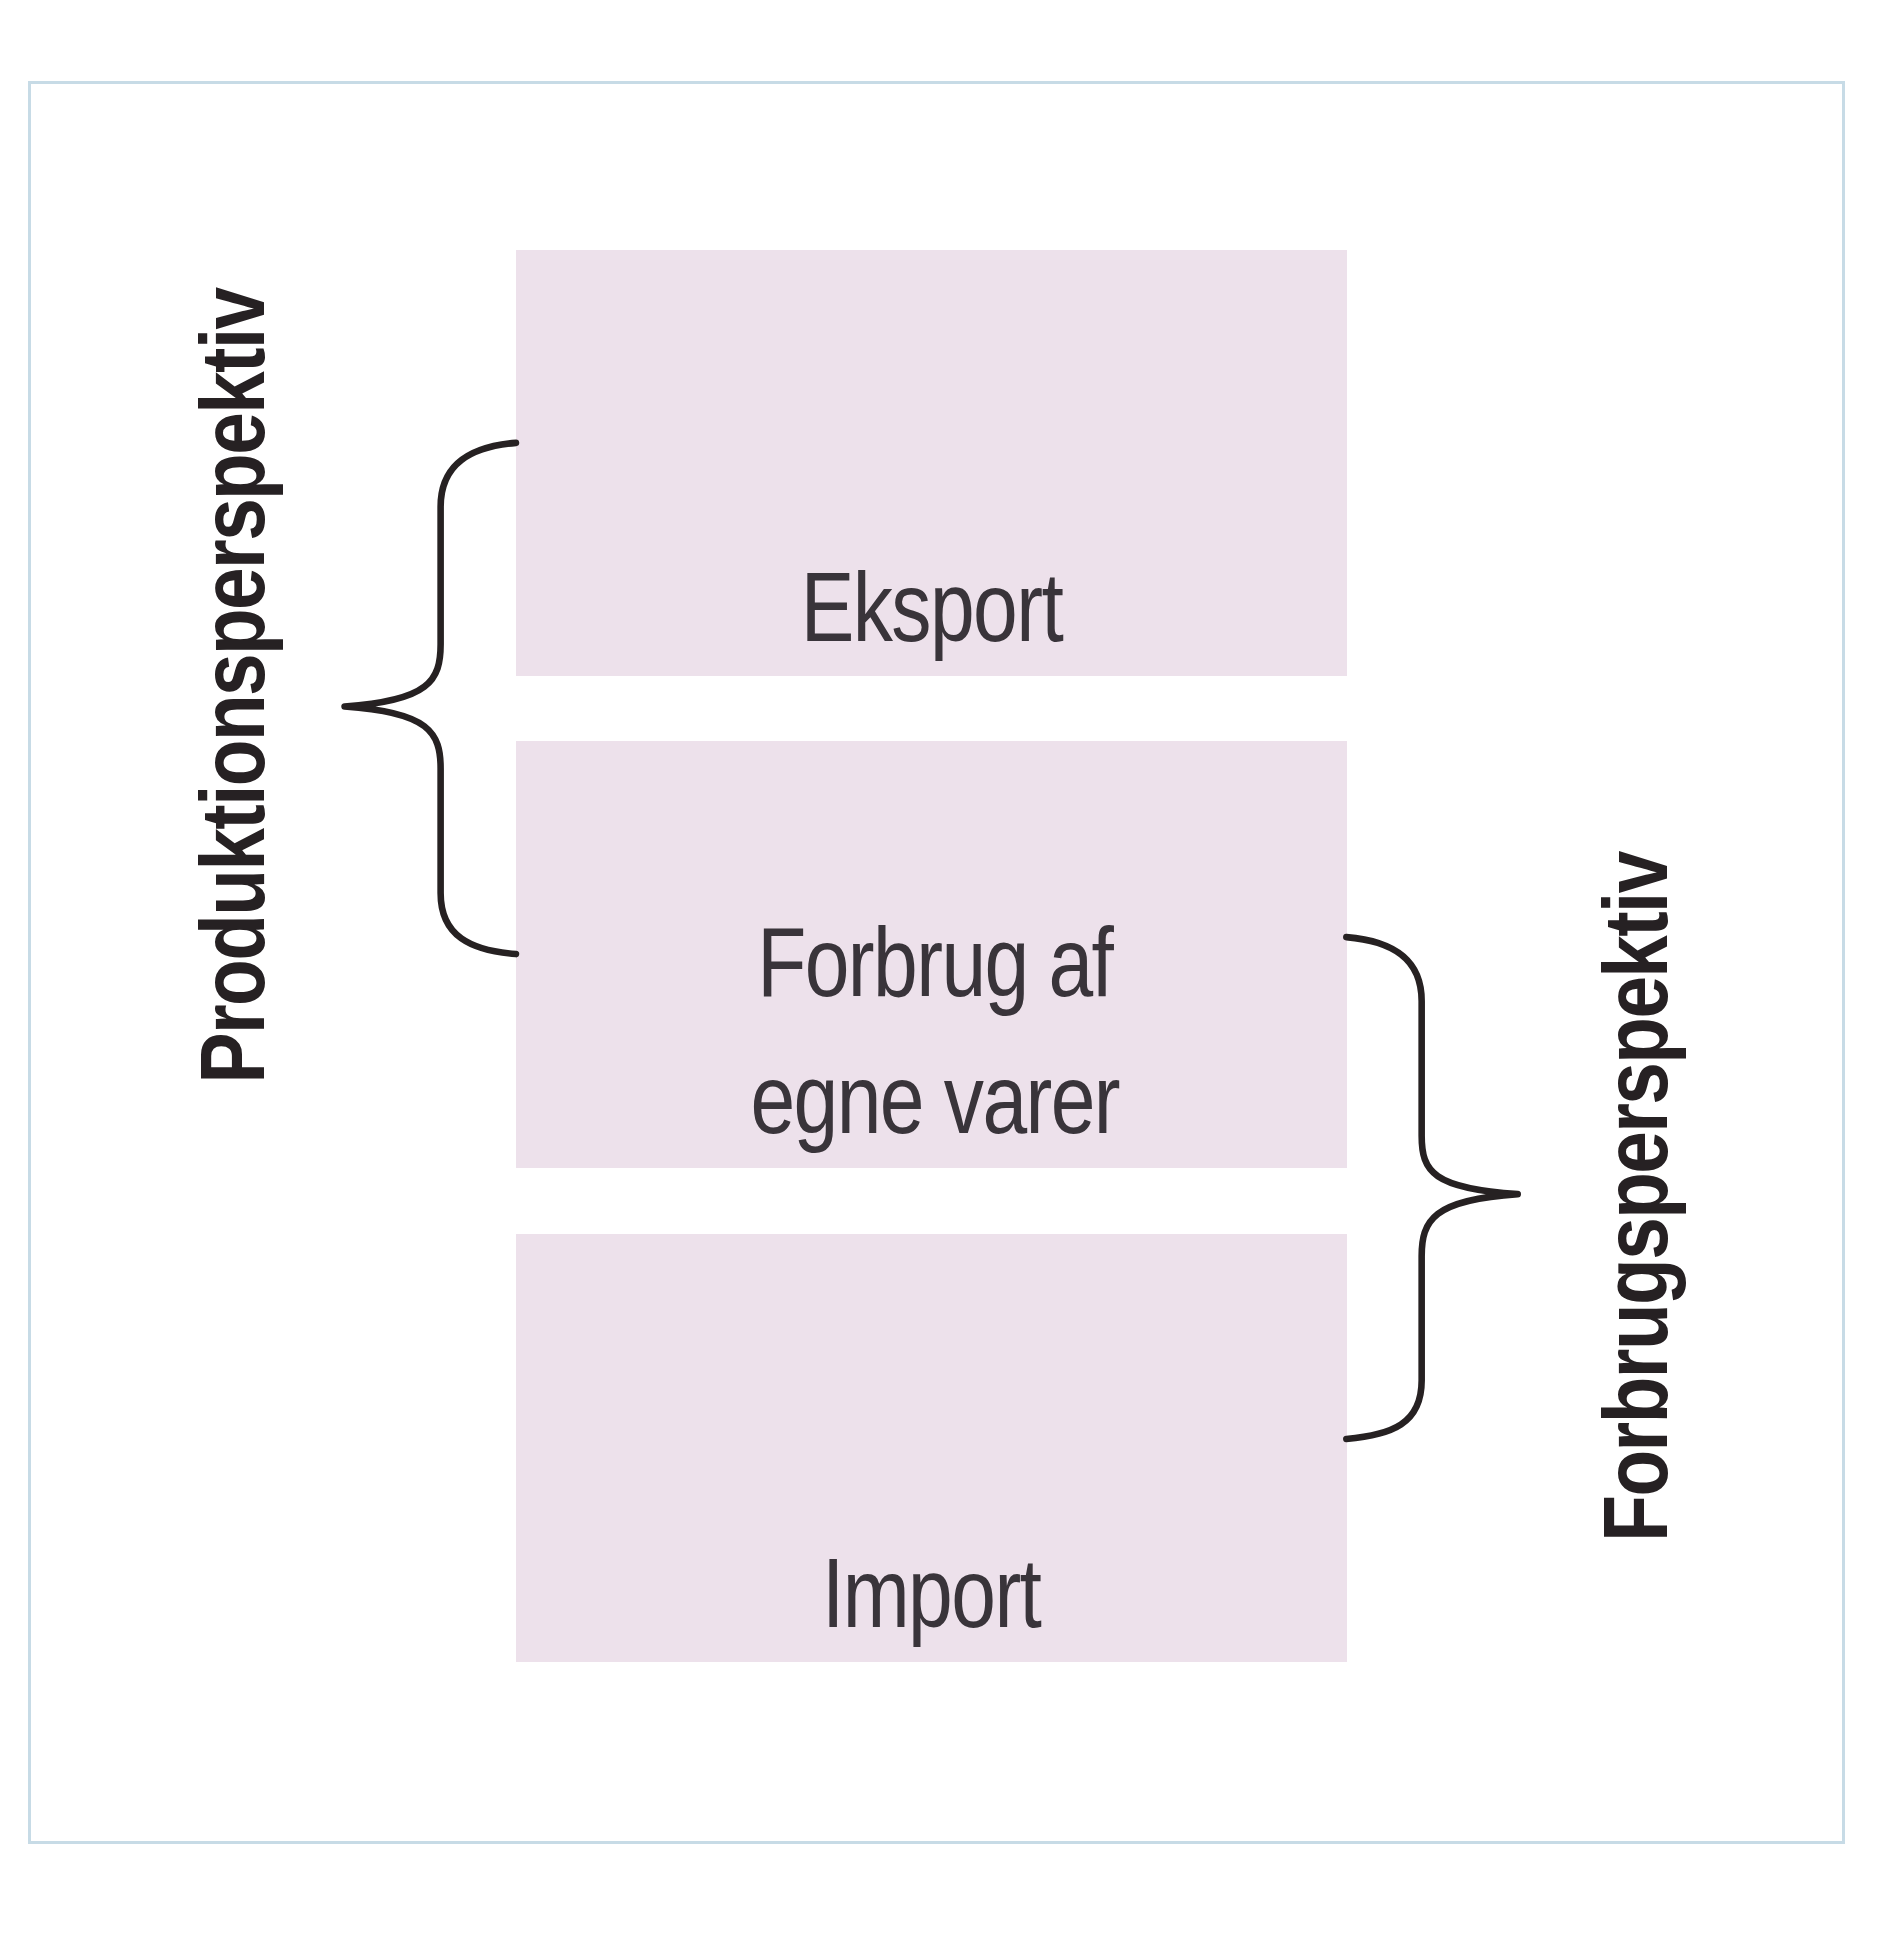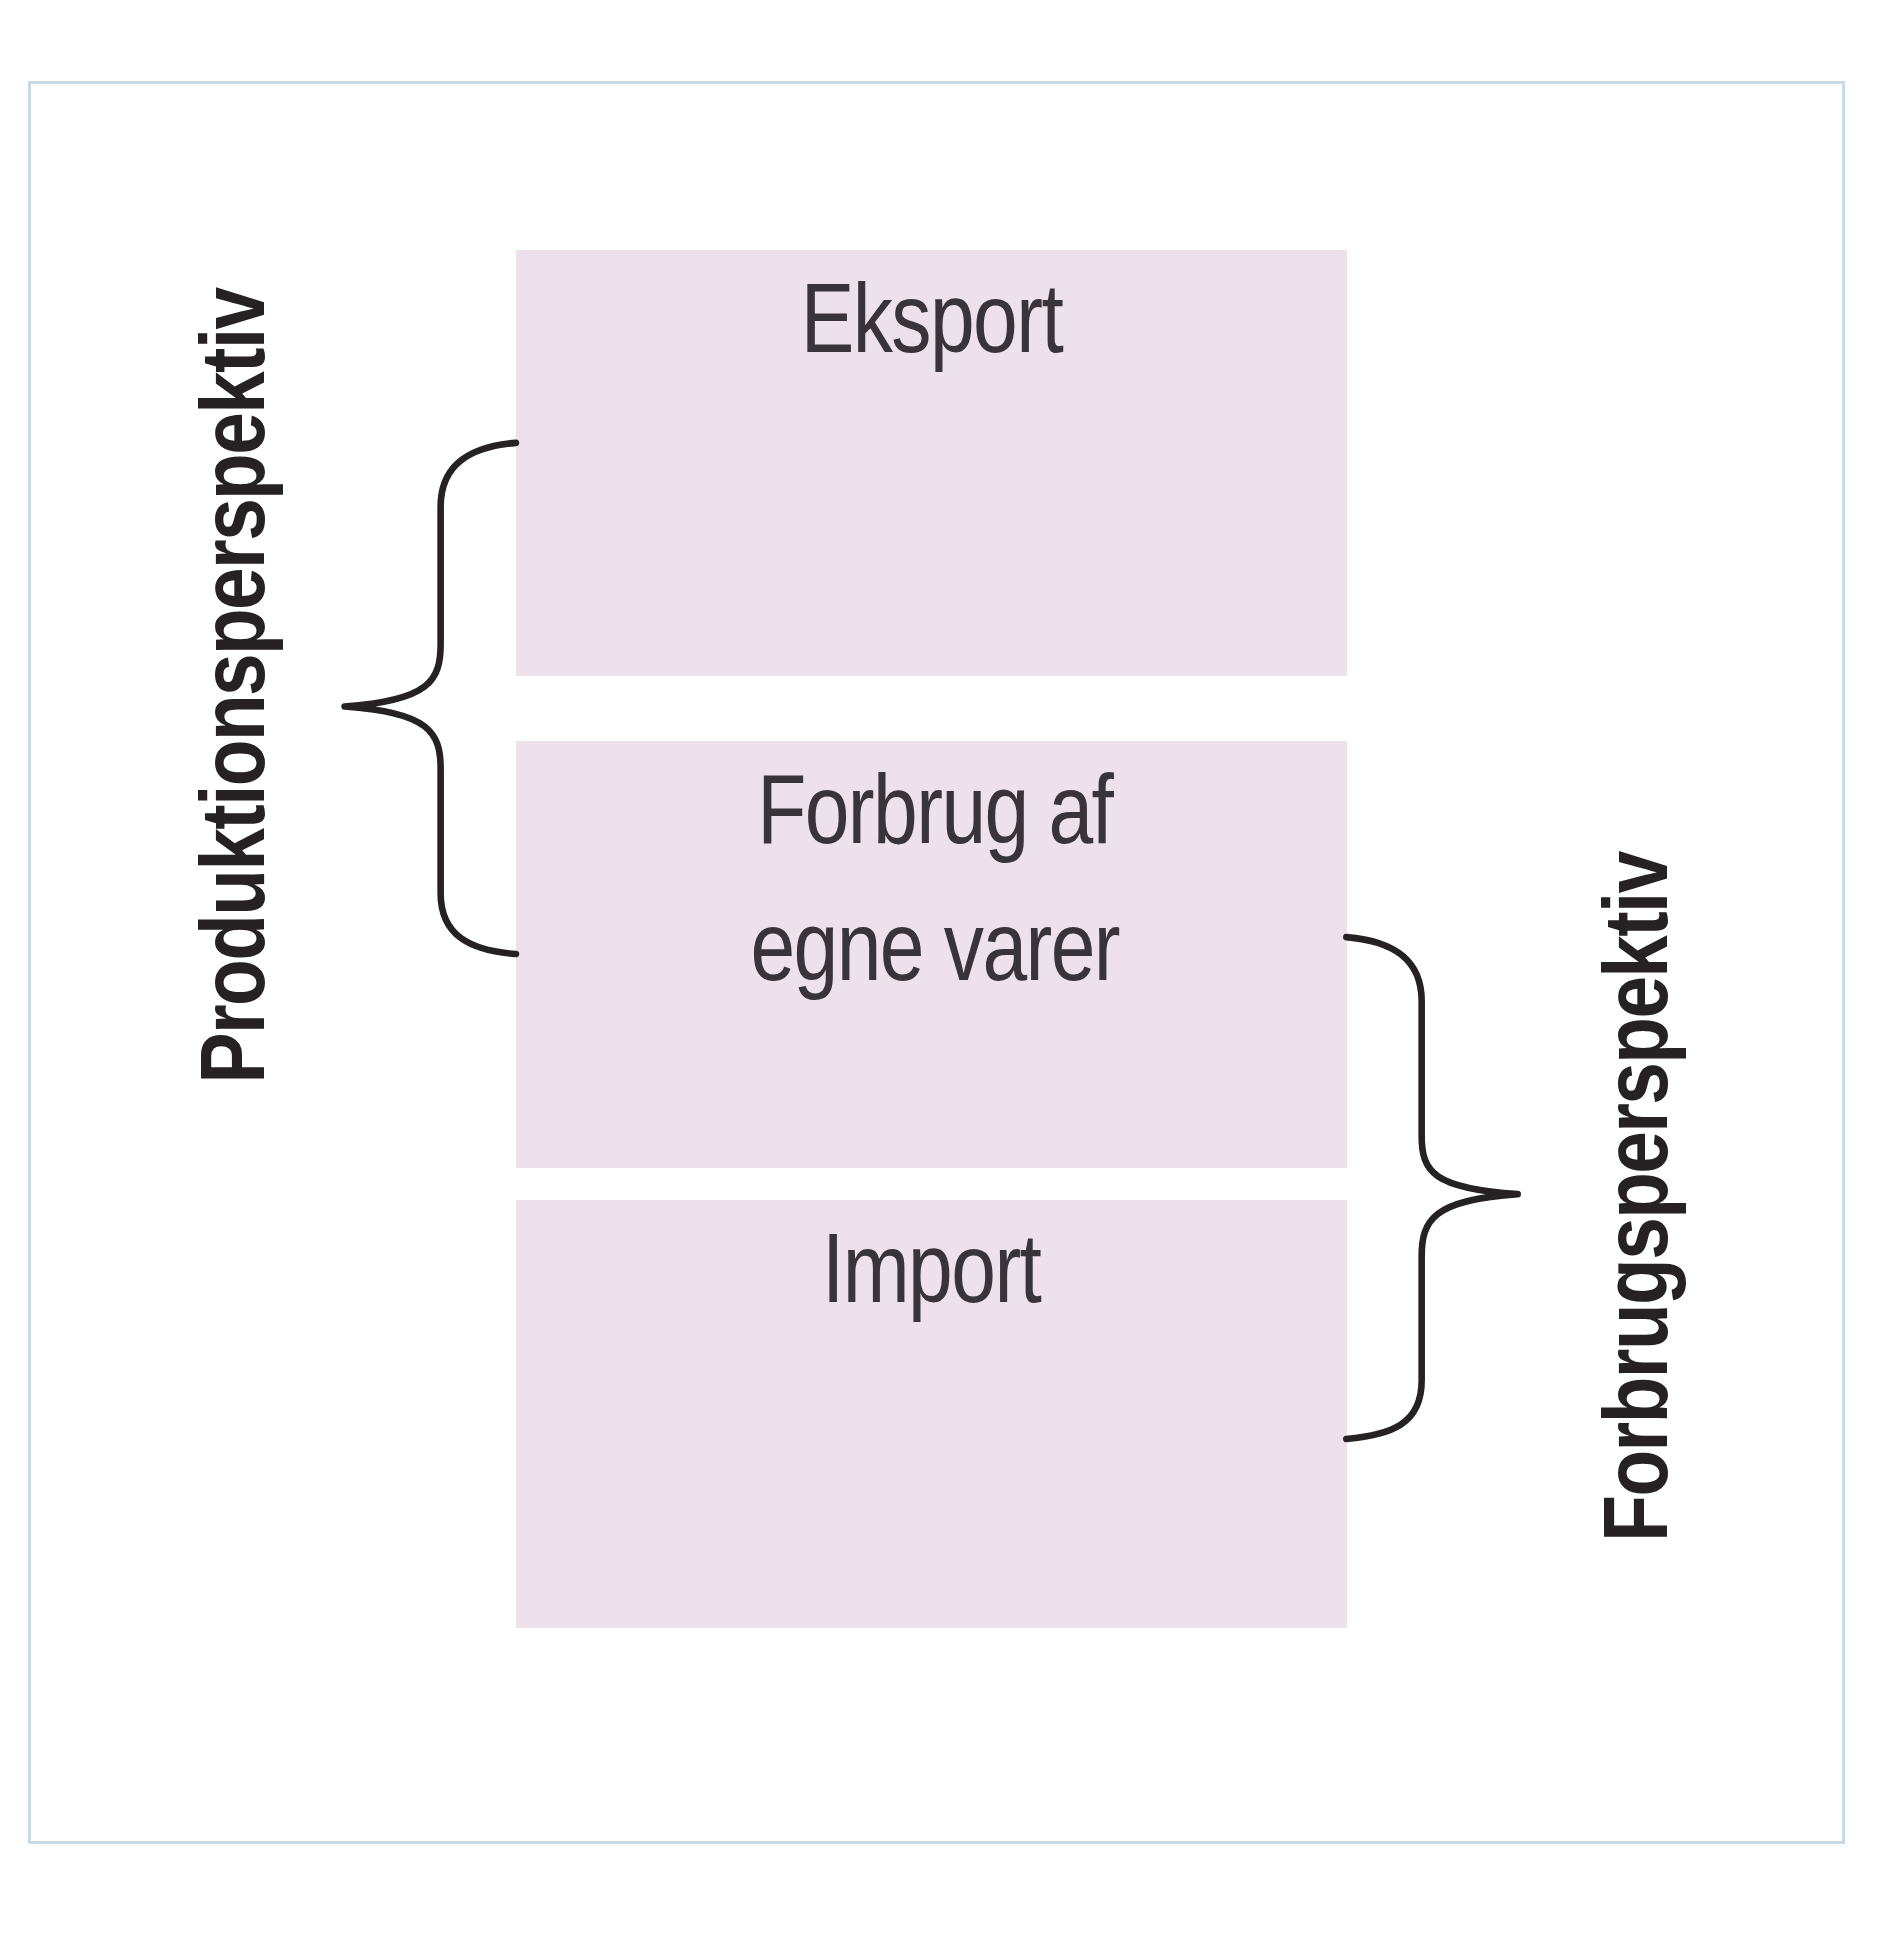--- a/index.html
+++ b/index.html
@@ -28,27 +28,27 @@
     height: 1763px;
     border: 3.8px solid var(--frame-border);
     background: transparent;
   }
   .box {
     position: absolute;
     left: 516px;
     width: 831px;
     background: var(--box-fill);
     display: flex;
-    align-items: flex-start;
+    align-items: flex-end;
     justify-content: center;
     text-align: center;
   }
   .box-1 { top: 250px;  height: 426px; }
   .box-2 { top: 741px;  height: 427px; padding-left: 6px; }
-  .box-3 { top: 1200px; height: 428px; }
+  .box-3 { top: 1234px; height: 428px; }
   .box-label {
     display: inline-block;
     font-size: 98px;
     line-height: 1.4;
     color: var(--label-text);
     letter-spacing: -1.9px;
     white-space: pre-line;
     transform: scaleX(0.82);
   }
   .braces {

